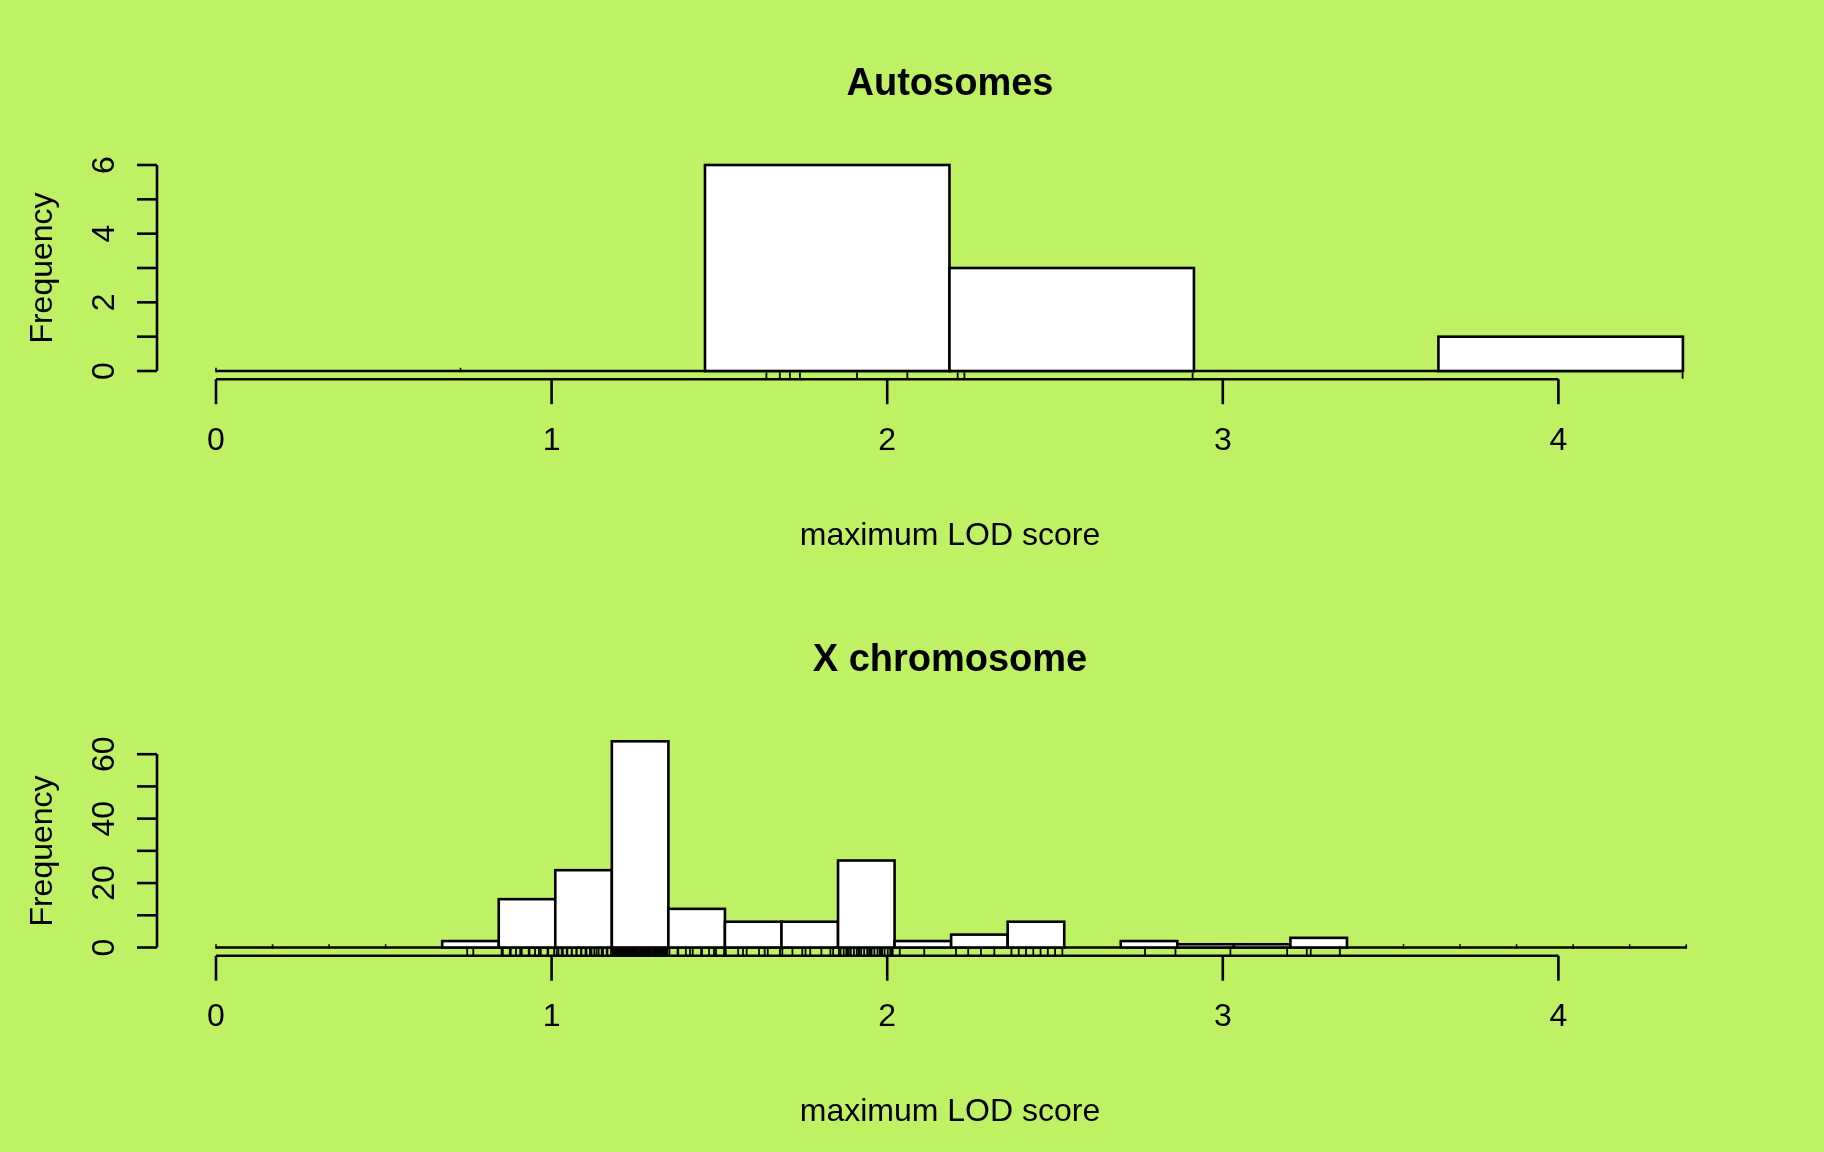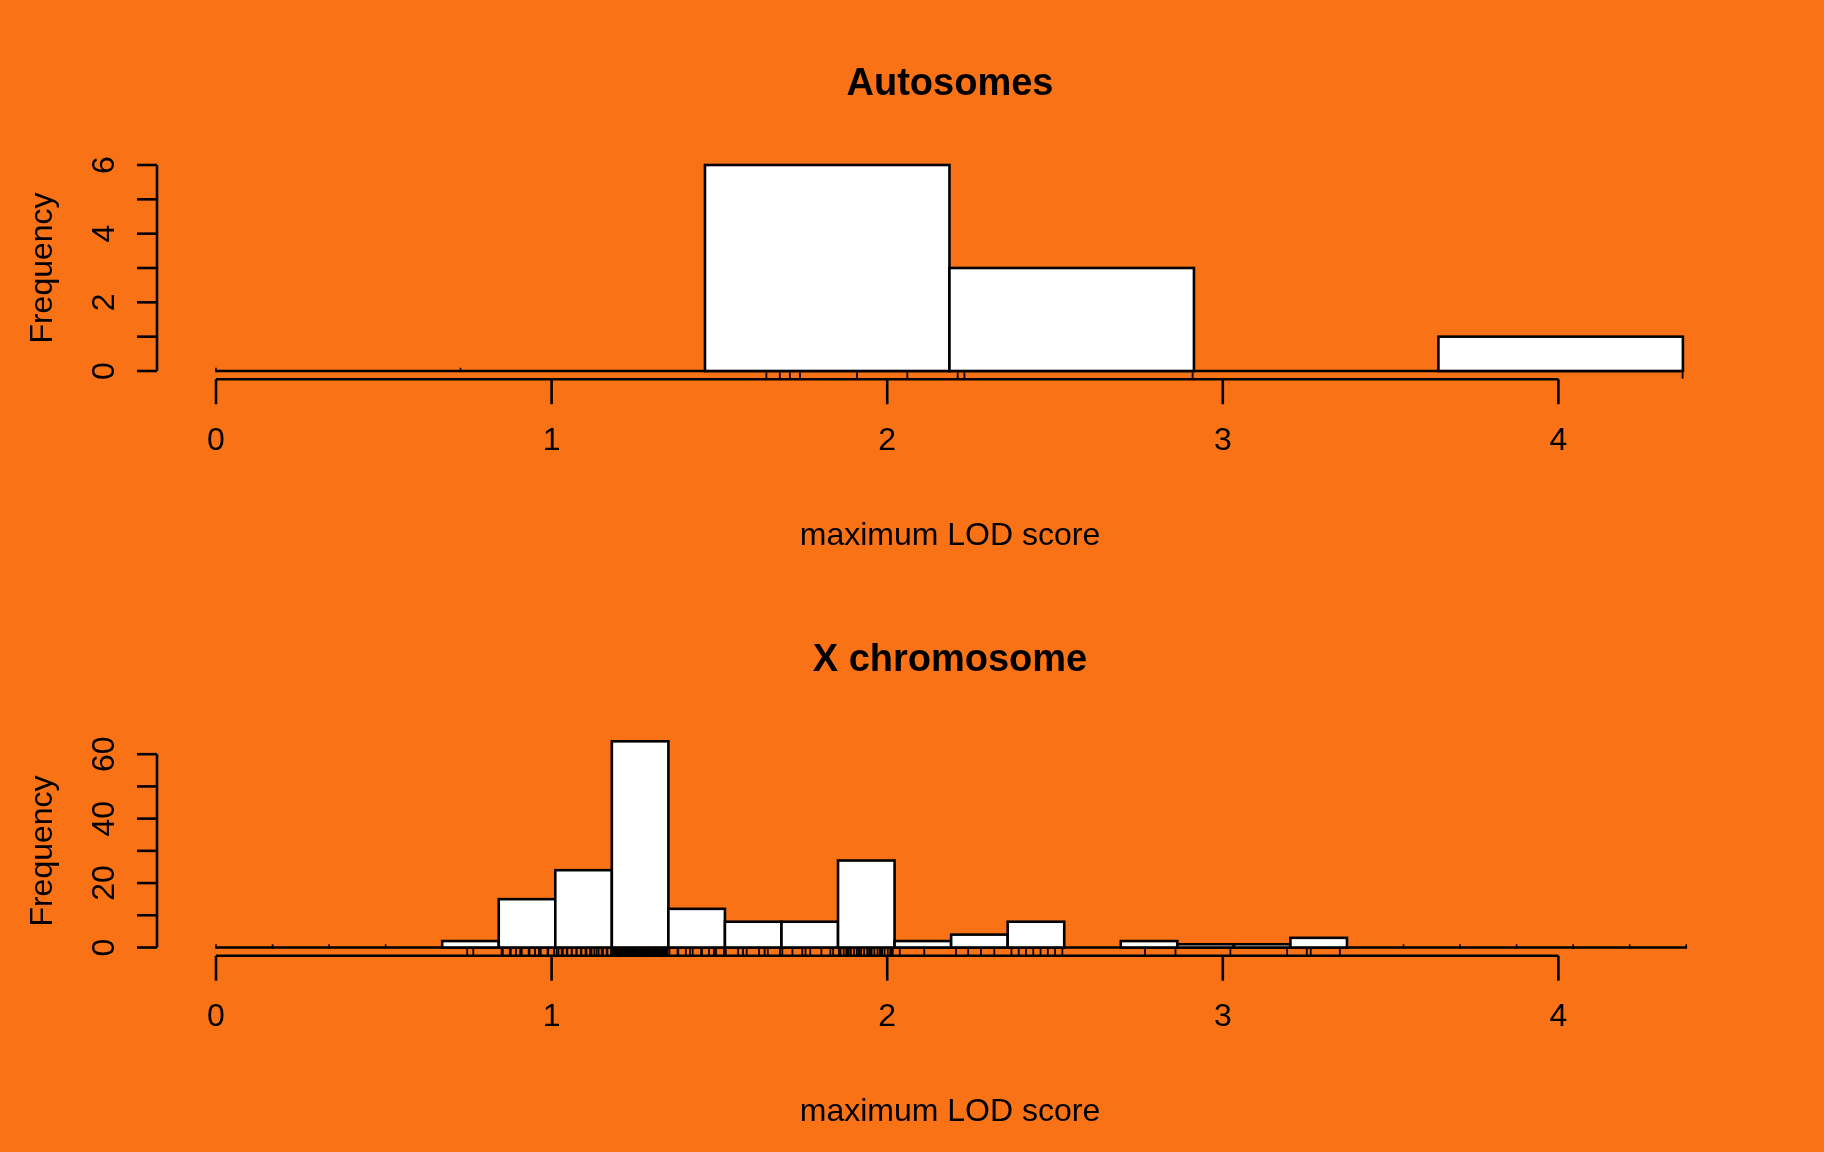--- a/index.html
+++ b/index.html
@@ -1,20 +1,20 @@
 <!DOCTYPE html>
 <html><head>
 <meta charset="utf-8">
 <style>
   html, body { margin: 0; padding: 0; background: #ffffff; }
   #figure {
     position: relative;
     width: 1824px;
     height: 1152px;
-    background: #f97316;
+    background: #bef264;
     font-family: "Liberation Sans", "DejaVu Sans", sans-serif;
   }
   svg text {
     fill: #000000;
     font-family: "Liberation Sans", "DejaVu Sans", sans-serif;
   }
   .chart-title { font-size: 38px; font-weight: bold; }
   .axis-label  { font-size: 32px; }
   .tick-label  { font-size: 32px; }
 </style>

